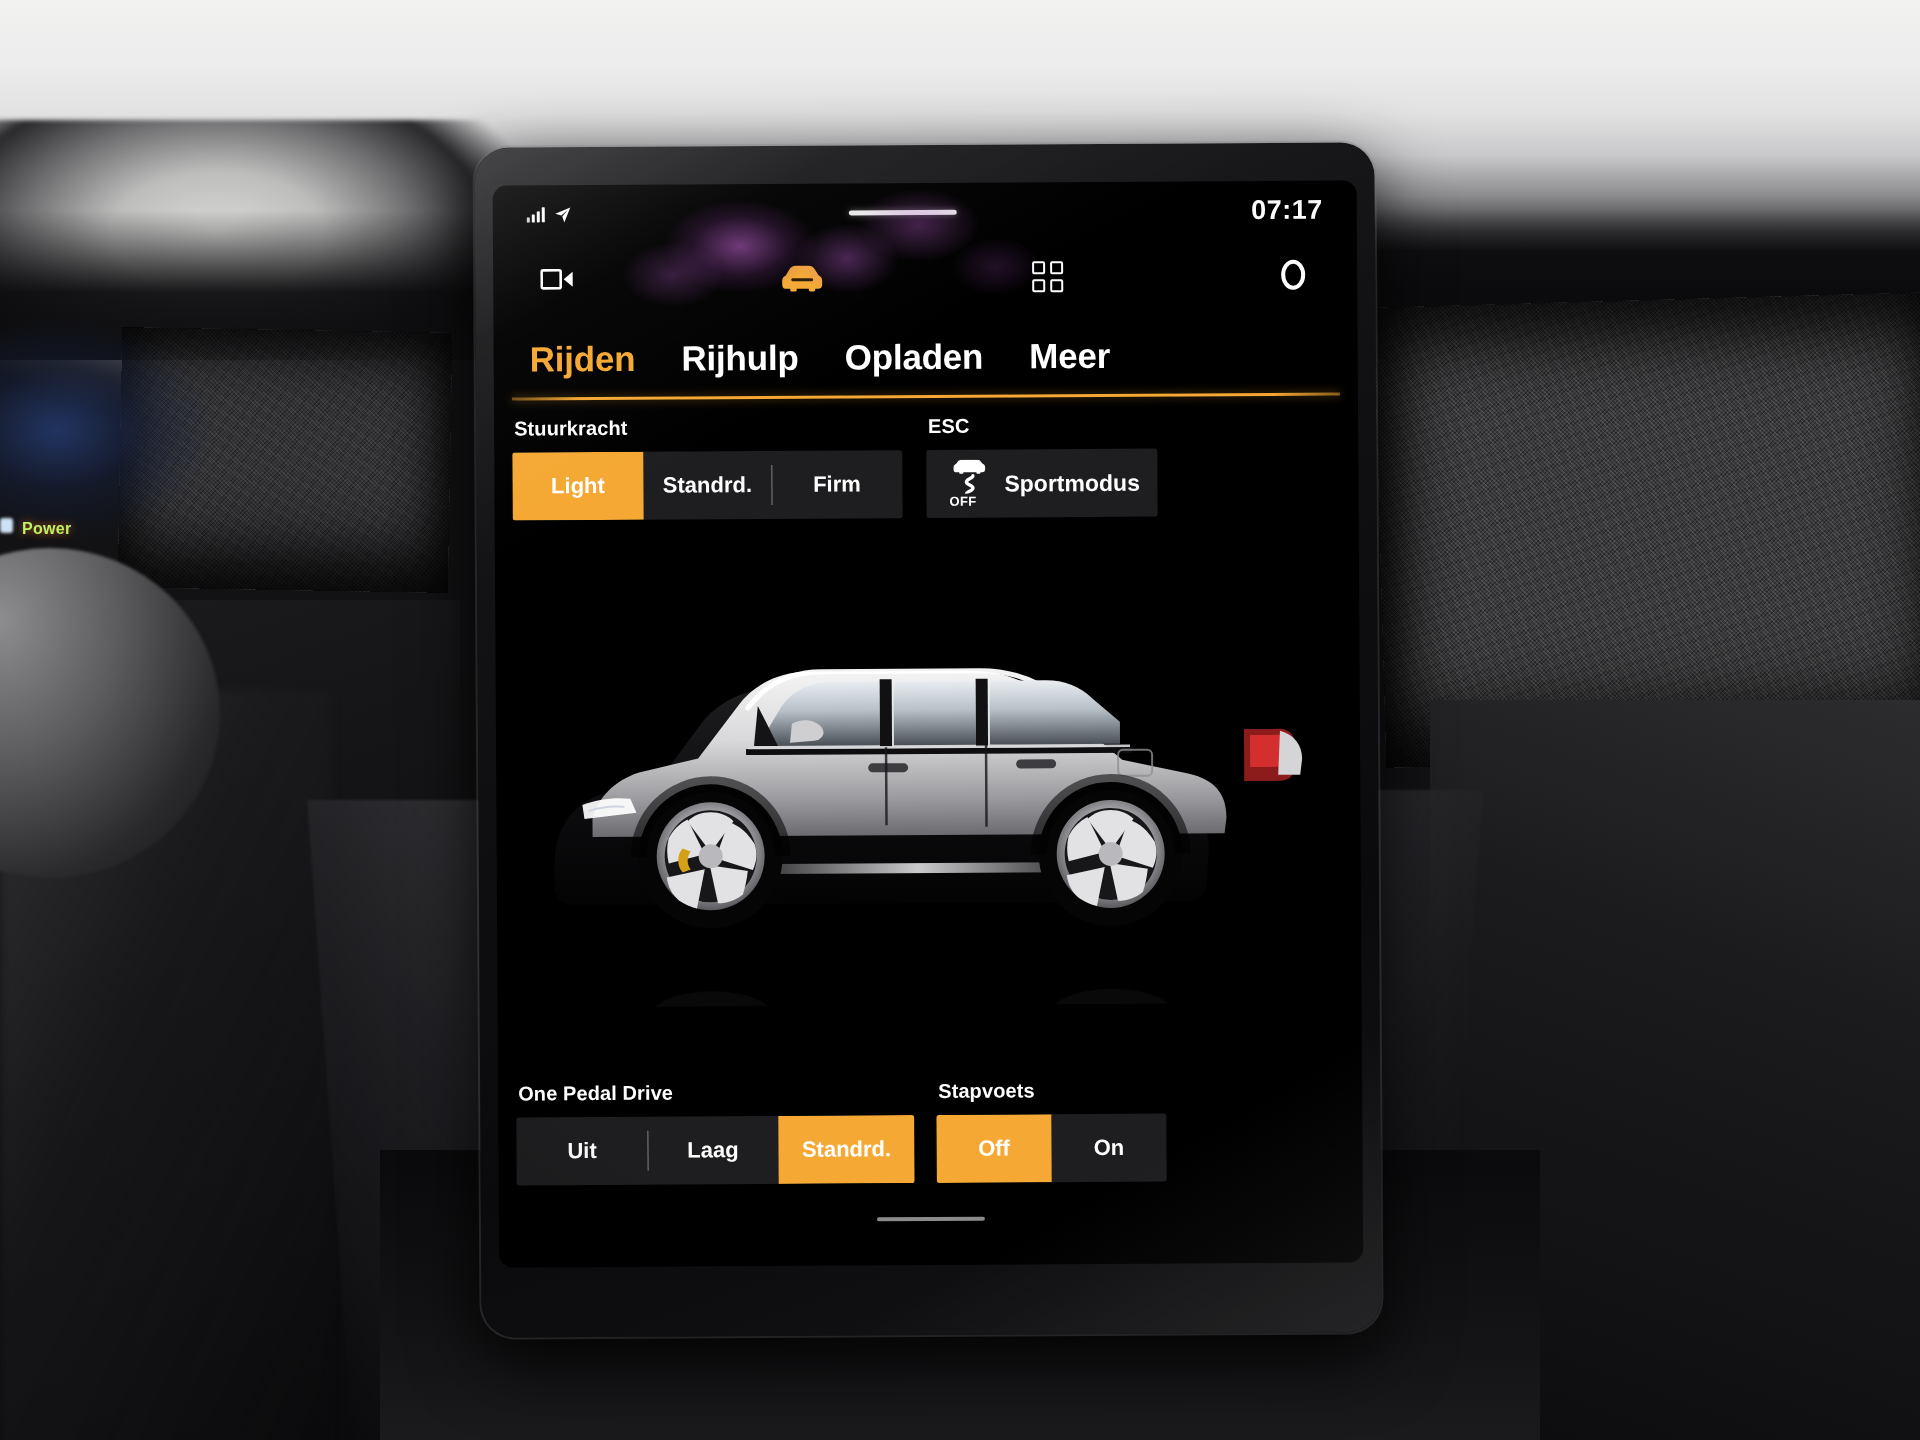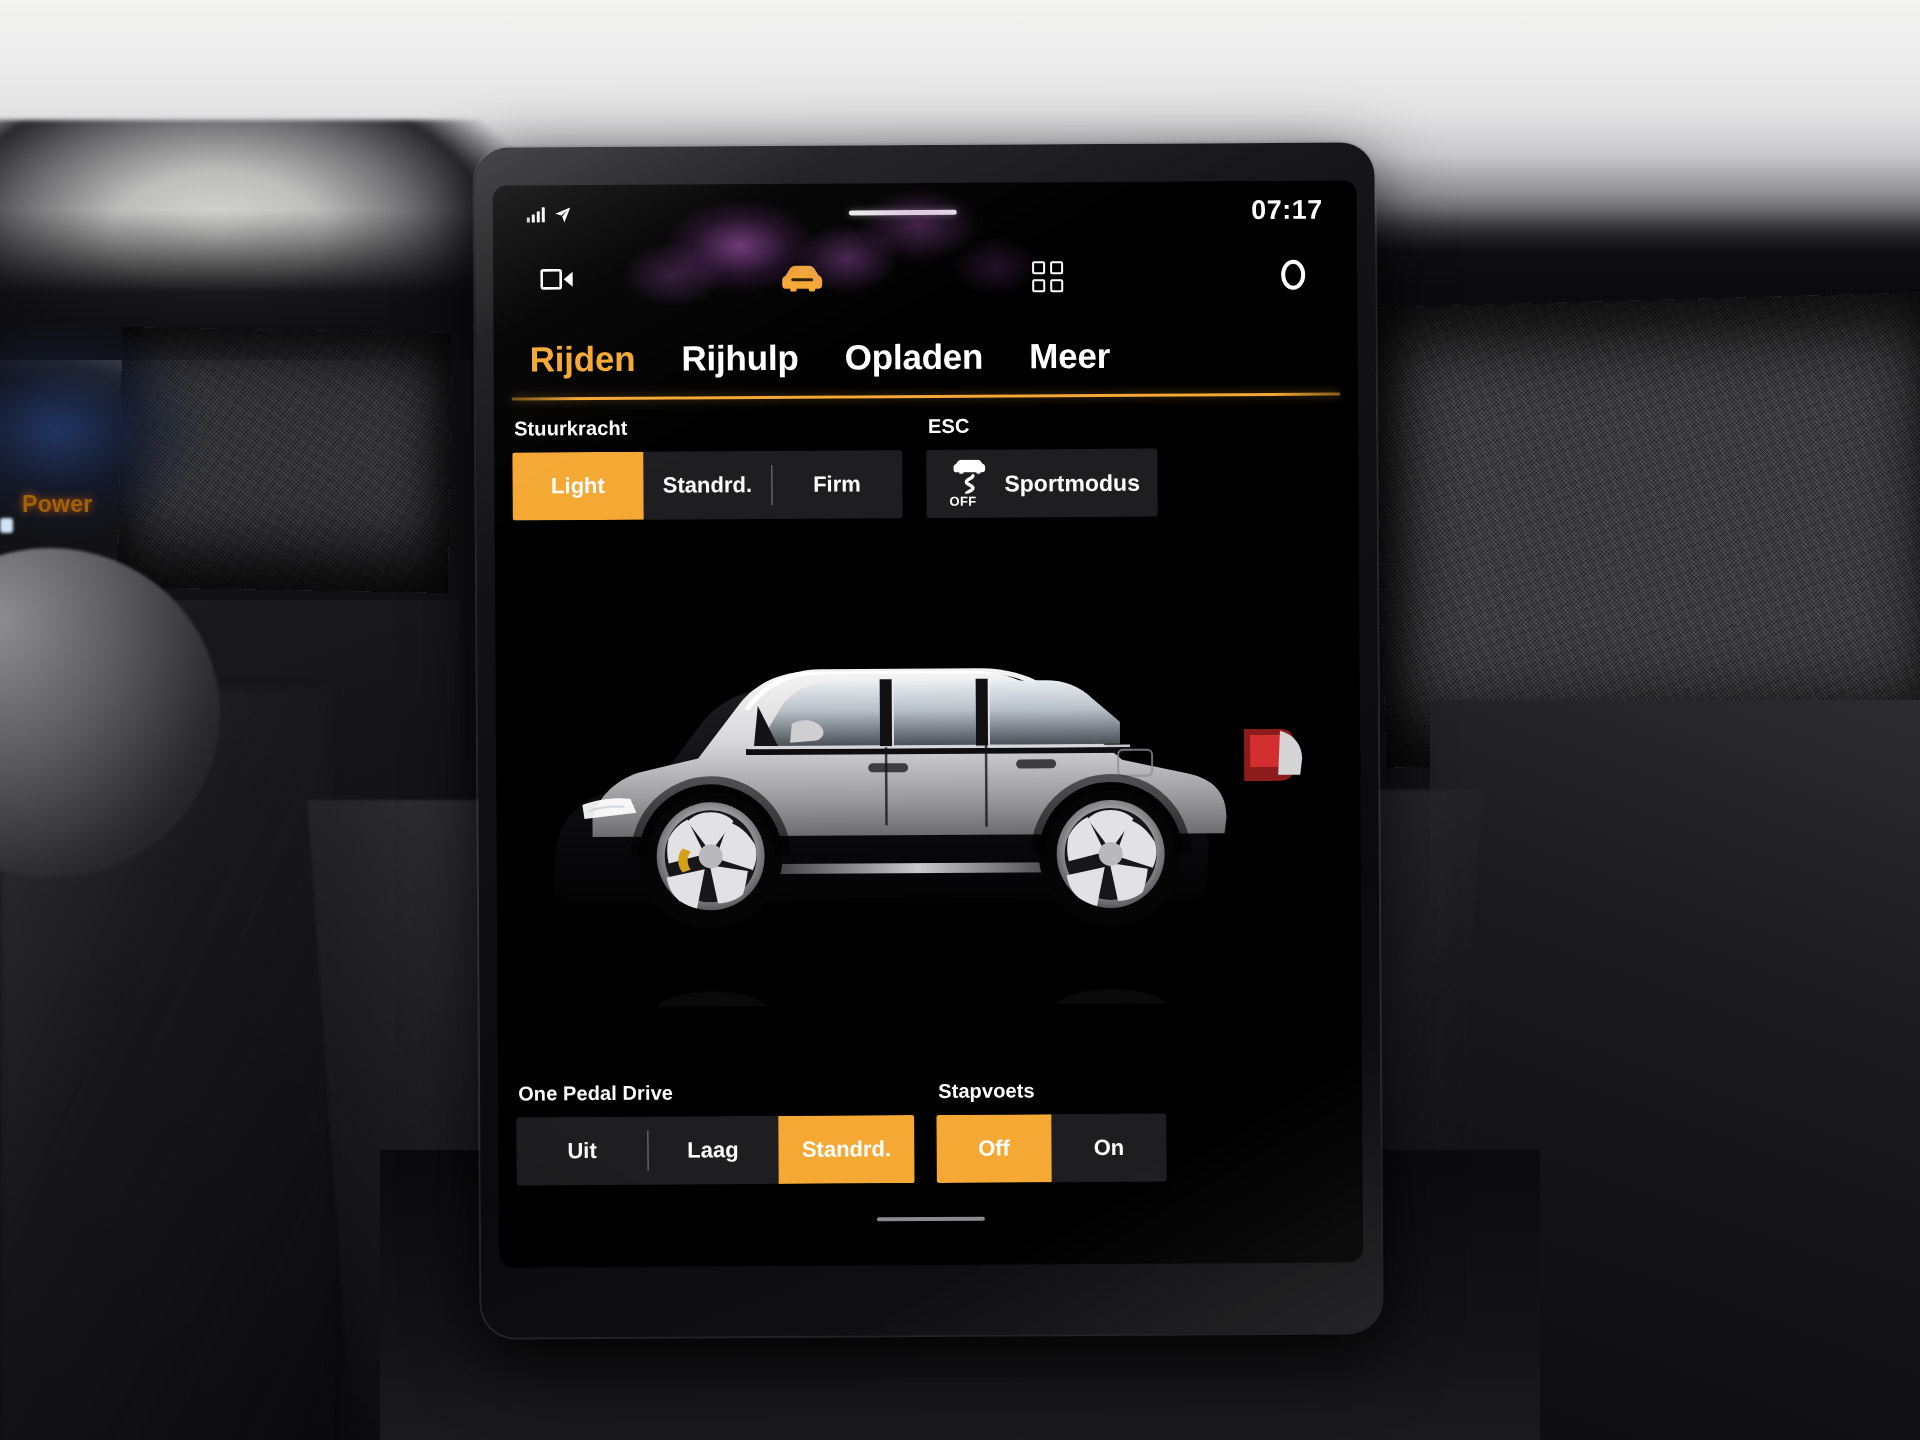--- a/index.html
+++ b/index.html
@@ -50,24 +50,24 @@
 
   
   .cluster {
     position: absolute;
     left: -60px; top: 250px;
     width: 420px; height: 360px;
     background: radial-gradient(ellipse 210px 150px at 28% 50%, rgba(36,58,110,.85) 0%, rgba(22,32,62,.5) 40%, rgba(10,12,22,0) 75%);
   }
   .cluster-power {
     position: absolute;
-    left: 22px; top: 491px;
-    font-size: 23px;
+    left: 22px; top: 520px;
+    font-size: 16px;
     letter-spacing: .3px;
-    color: #a16207;
+    color: #bef264;
     text-shadow: 0 0 8px rgba(224,106,16,.85);
     font-weight: 700;
     filter: blur(.35px);
   }
   .cluster-dot {
     position: absolute;
     left: 0px; top: 518px;
     width: 13px; height: 15px;
     border-radius: 3px;
     background: #cfe2f5;

